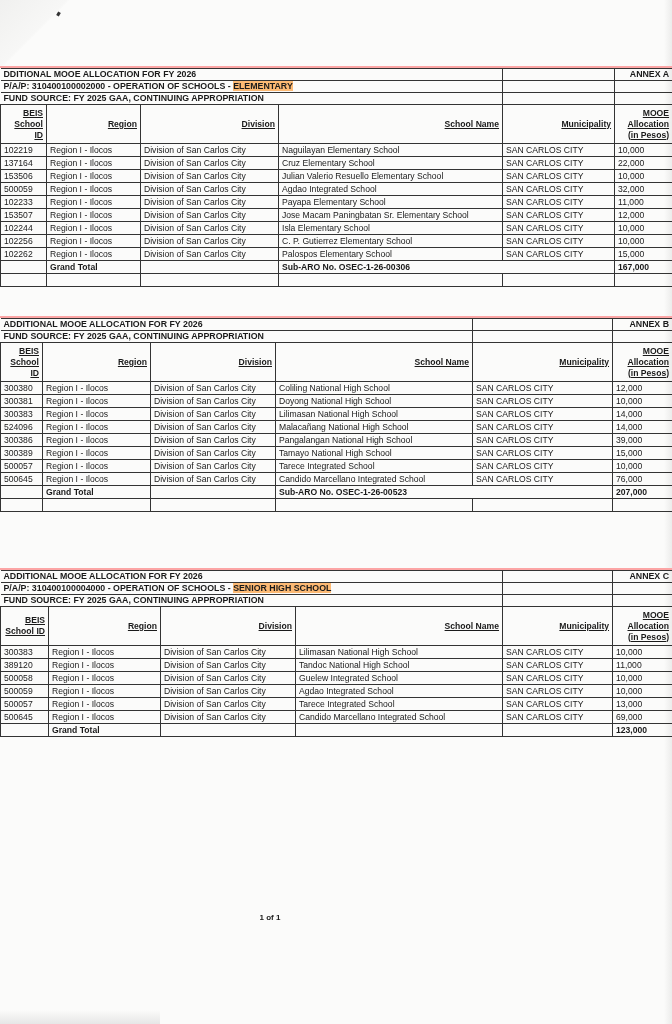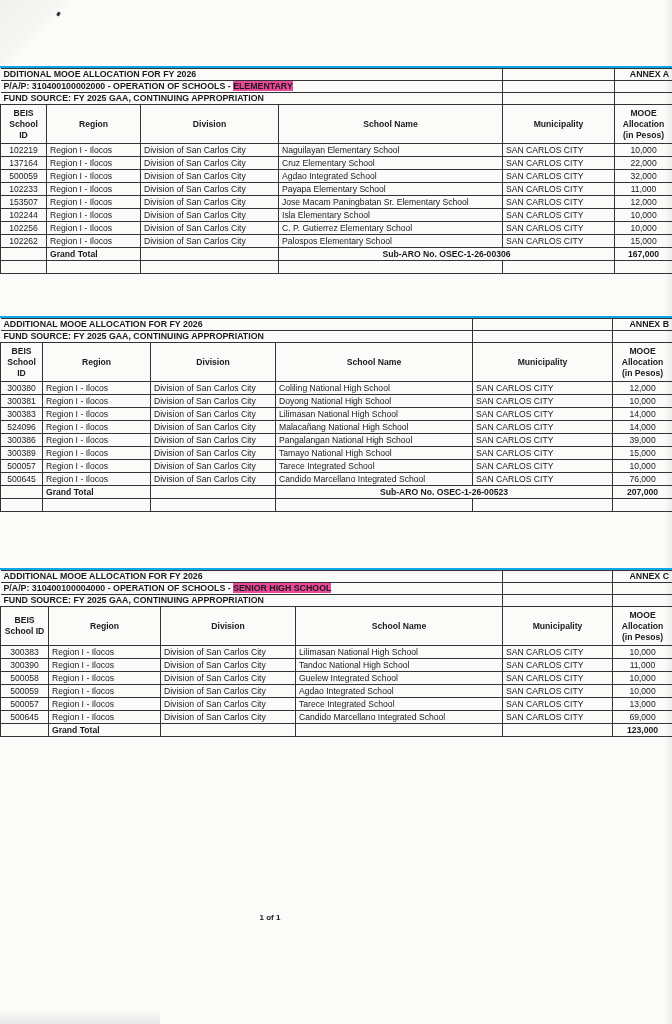--- a/index.html
+++ b/index.html
@@ -10,36 +10,36 @@
     color:#1a1a1a;
     position:relative;
   }
   .fold {
     position:absolute; left:0; top:0; width:70px; height:70px;
     background:linear-gradient(135deg,#f0f0ef 0%,#f7f7f6 48%,transparent 50%);
   }
   .speck { position:absolute; left:57px; top:12px; width:3px; height:4px; background:#333; transform:rotate(30deg); }
   .annex {
     position:absolute; left:0; width:672px;
-    border-top:2px solid #0ea5e9;
+    border-top:2px solid #fca5a5;
   }
   table {
     border-collapse:collapse; width:672px; table-layout:fixed;
     font-size:8.6px;
   }
   td, th {
     border:1px solid #333; padding:0 3px; height:12px;
     white-space:nowrap; overflow:hidden; line-height:11px;
   }
   .hdr td { font-weight:bold; font-size:8.8px; height:11px; line-height:11px; }
   .hdr td.left { border-left:none; }
-  .hl { background:#ec4899; }
-  .colhead td { font-weight:bold; text-align:center; height:38px; line-height:11px; white-space:normal; }
-  .num { text-align:center; }
-  .amt { text-align:center; }
+  .hl { background:#fdba74; }
+  .colhead td { font-weight:bold; text-align:right; height:38px; line-height:11px; white-space:normal;text-decoration:underline; }
+  .num { text-align:left; }
+  .amt { text-align:left; }
   .bold { font-weight:bold; }
   .center { text-align:right; }
   .footer {
     position:absolute; top:913px; left:0; width:540px; text-align:center;
     font-size:8px; font-weight:bold;
   }
   .edge { position:absolute; right:0; top:0; width:8px; height:1024px;
     background:linear-gradient(90deg,transparent,#ececeb); }
   .smudge { position:absolute; left:0; top:1010px; width:160px; height:14px;
     background:linear-gradient(180deg,transparent,#d9d9d9); opacity:.6; }
@@ -98,20 +98,28 @@
         </tr>
         <tr>
           <td class="num">137164</td>
           <td>Region I - Ilocos</td>
           <td>Division of San Carlos City</td>
           <td>Cruz Elementary School</td>
           <td>SAN CARLOS CITY</td>
           <td class="amt">22,000</td>
         </tr>
         <tr>
+          <td class="num">153506</td>
+          <td>Region I - Ilocos</td>
+          <td>Division of San Carlos City</td>
+          <td>Julian Valerio Resuello Elementary School</td>
+          <td>SAN CARLOS CITY</td>
+          <td class="amt">10,000</td>
+        </tr>
+        <tr>
           <td class="num">500059</td>
           <td>Region I - Ilocos</td>
           <td>Division of San Carlos City</td>
           <td>Agdao Integrated School</td>
           <td>SAN CARLOS CITY</td>
           <td class="amt">32,000</td>
         </tr>
         <tr>
           <td class="num">102233</td>
           <td>Region I - Ilocos</td>
@@ -327,21 +335,21 @@
       <tbody>
         <tr>
           <td class="num">300383</td>
           <td>Region I - Ilocos</td>
           <td>Division of San Carlos City</td>
           <td>Lilimasan National High School</td>
           <td>SAN CARLOS CITY</td>
           <td class="amt">10,000</td>
         </tr>
         <tr>
-          <td class="num">300390</td>
+          <td class="num">389120</td>
           <td>Region I - Ilocos</td>
           <td>Division of San Carlos City</td>
           <td>Tandoc National High School</td>
           <td>SAN CARLOS CITY</td>
           <td class="amt">11,000</td>
         </tr>
         <tr>
           <td class="num">500058</td>
           <td>Region I - Ilocos</td>
           <td>Division of San Carlos City</td>

